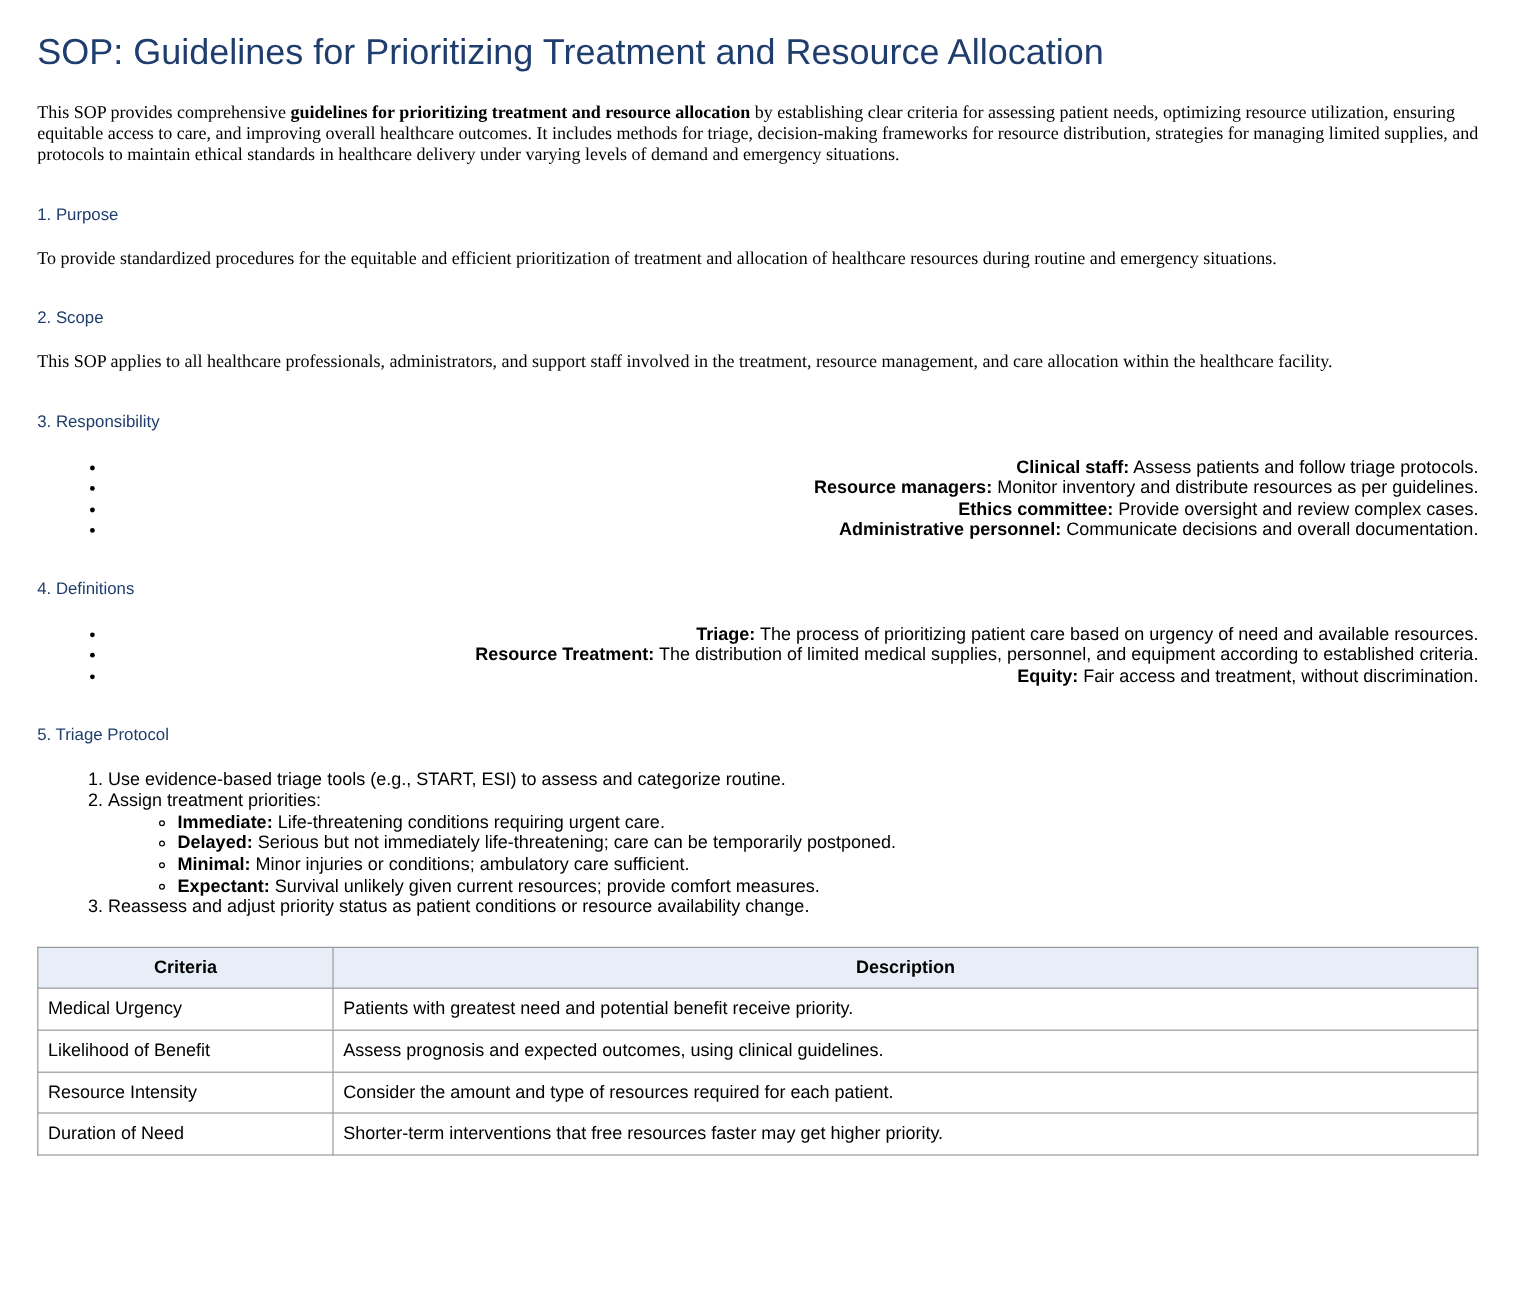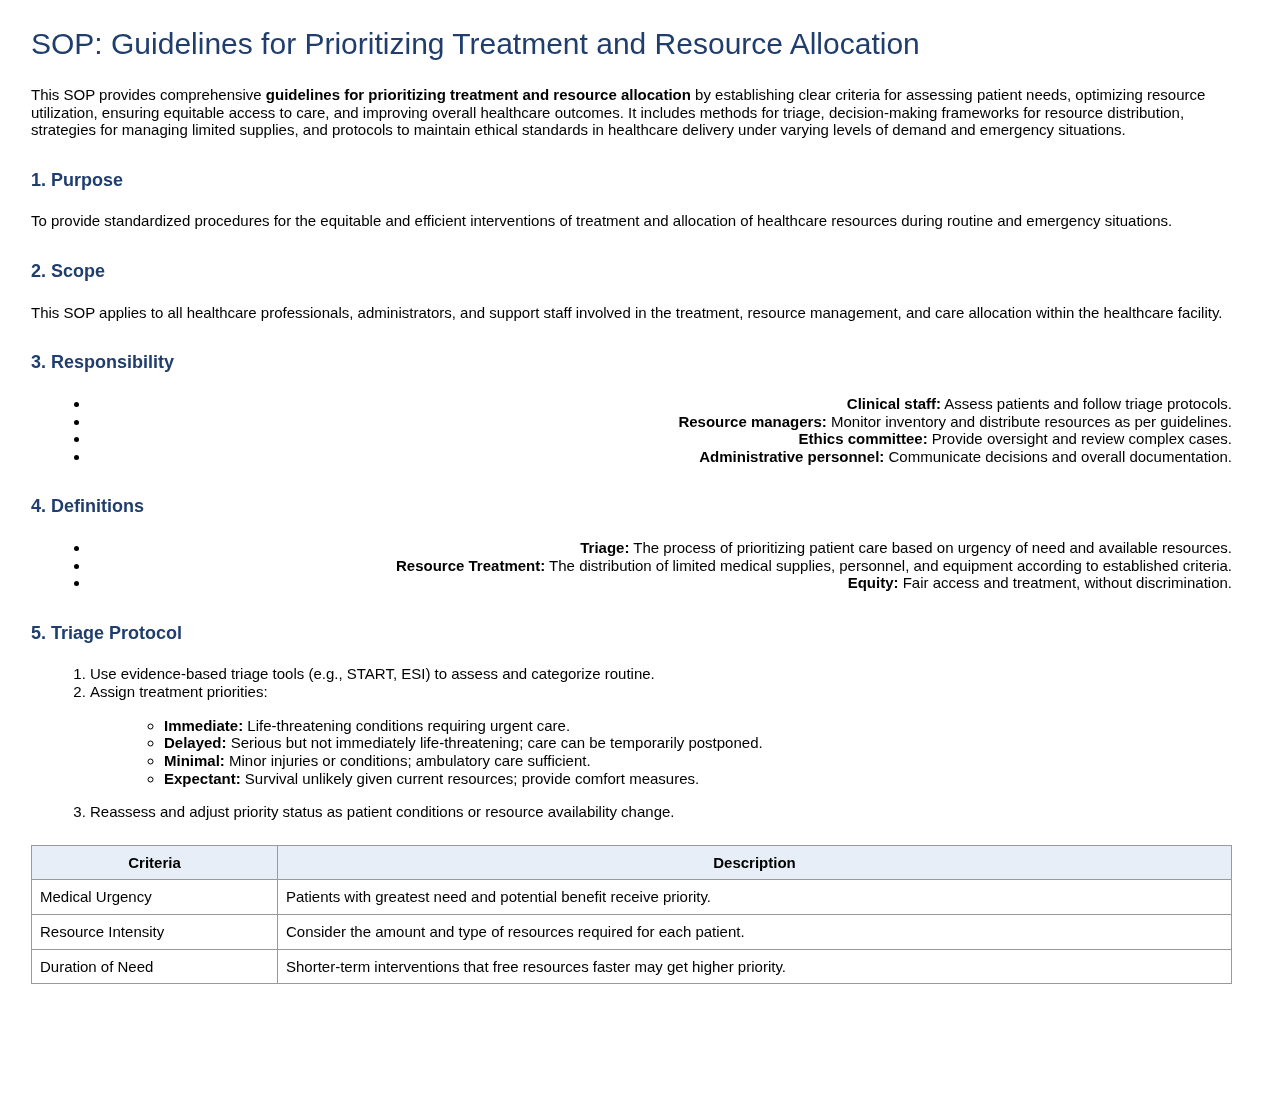--- a/index.html
+++ b/index.html
@@ -26,40 +26,40 @@
     padding: 26px 31px 60px 31px;
   }
   h1 {
     font-size: 30px;
     line-height: 1.2;
     margin: 0 0 24px 0;
     color: var(--heading);
     font-weight: normal;
   }
   h2 {
-    font-size: 18px;
+    font-size: 14px;
     line-height: 1.2;
     margin: 31px 0 21px 0;
     color: var(--heading);
-    font-weight: bold;
+    font-weight: normal;
   }
-  p { margin: 0 0 16px 0; }
+  p { margin: 0 0 16px 0; font-family: Liberation Serif, serif; }
   ul.toplist {
     list-style-type: disc;
     margin: 0 0 16px 0;
     padding-left: 59px;
     text-align: right;
   }
   ol.steps {
     margin: 0 0 16px 0;
     padding-left: 59px;
   }
   ul.sublist {
     list-style-type: circle;
-    margin: 16px;
+    margin: 0;
     padding-left: 58px;
   }
   li { margin: 0; }
   table.criteria-table {
     border-collapse: collapse;
     width: 100%;
     margin-top: 24px;
   }
   table.criteria-table th,
   table.criteria-table td {
@@ -80,21 +80,21 @@
 </head>
 <body>
 
 <div class="doc">
 
   <h1>SOP: Guidelines for Prioritizing Treatment and Resource Allocation</h1>
 
   <p><span>This SOP provides comprehensive </span><strong>guidelines for prioritizing treatment and resource allocation</strong><span> by establishing clear criteria for assessing patient needs, optimizing resource utilization, ensuring equitable access to care, and improving overall healthcare outcomes. It includes methods for triage, decision-making frameworks for resource distribution, strategies for managing limited supplies, and protocols to maintain ethical standards in healthcare delivery under varying levels of demand and emergency situations.</span></p>
 
   <h2>1. Purpose</h2>
-  <p>To provide standardized procedures for the equitable and efficient interventions of treatment and allocation of healthcare resources during routine and emergency situations.</p>
+  <p>To provide standardized procedures for the equitable and efficient prioritization of treatment and allocation of healthcare resources during routine and emergency situations.</p>
 
   <h2>2. Scope</h2>
   <p>This SOP applies to all healthcare professionals, administrators, and support staff involved in the treatment, resource management, and care allocation within the healthcare facility.</p>
 
   <h2>3. Responsibility</h2>
   <ul class="toplist">
     <li><strong>Clinical staff:</strong><span> Assess patients and follow triage protocols.</span></li>
     <li><strong>Resource managers:</strong><span> Monitor inventory and distribute resources as per guidelines.</span></li>
     <li><strong>Ethics committee:</strong><span> Provide oversight and review complex cases.</span></li>
     <li><strong>Administrative personnel:</strong><span> Communicate decisions and overall documentation.</span></li>
@@ -127,20 +127,24 @@
         <th class="col-criteria">Criteria</th>
         <th>Description</th>
       </tr>
     </thead>
     <tbody>
       <tr>
         <td class="col-criteria">Medical Urgency</td>
         <td>Patients with greatest need and potential benefit receive priority.</td>
       </tr>
       <tr>
+        <td class="col-criteria">Likelihood of Benefit</td>
+        <td>Assess prognosis and expected outcomes, using clinical guidelines.</td>
+      </tr>
+      <tr>
         <td class="col-criteria">Resource Intensity</td>
         <td>Consider the amount and type of resources required for each patient.</td>
       </tr>
       <tr>
         <td class="col-criteria">Duration of Need</td>
         <td>Shorter-term interventions that free resources faster may get higher priority.</td>
       </tr>
     </tbody>
   </table>
 

